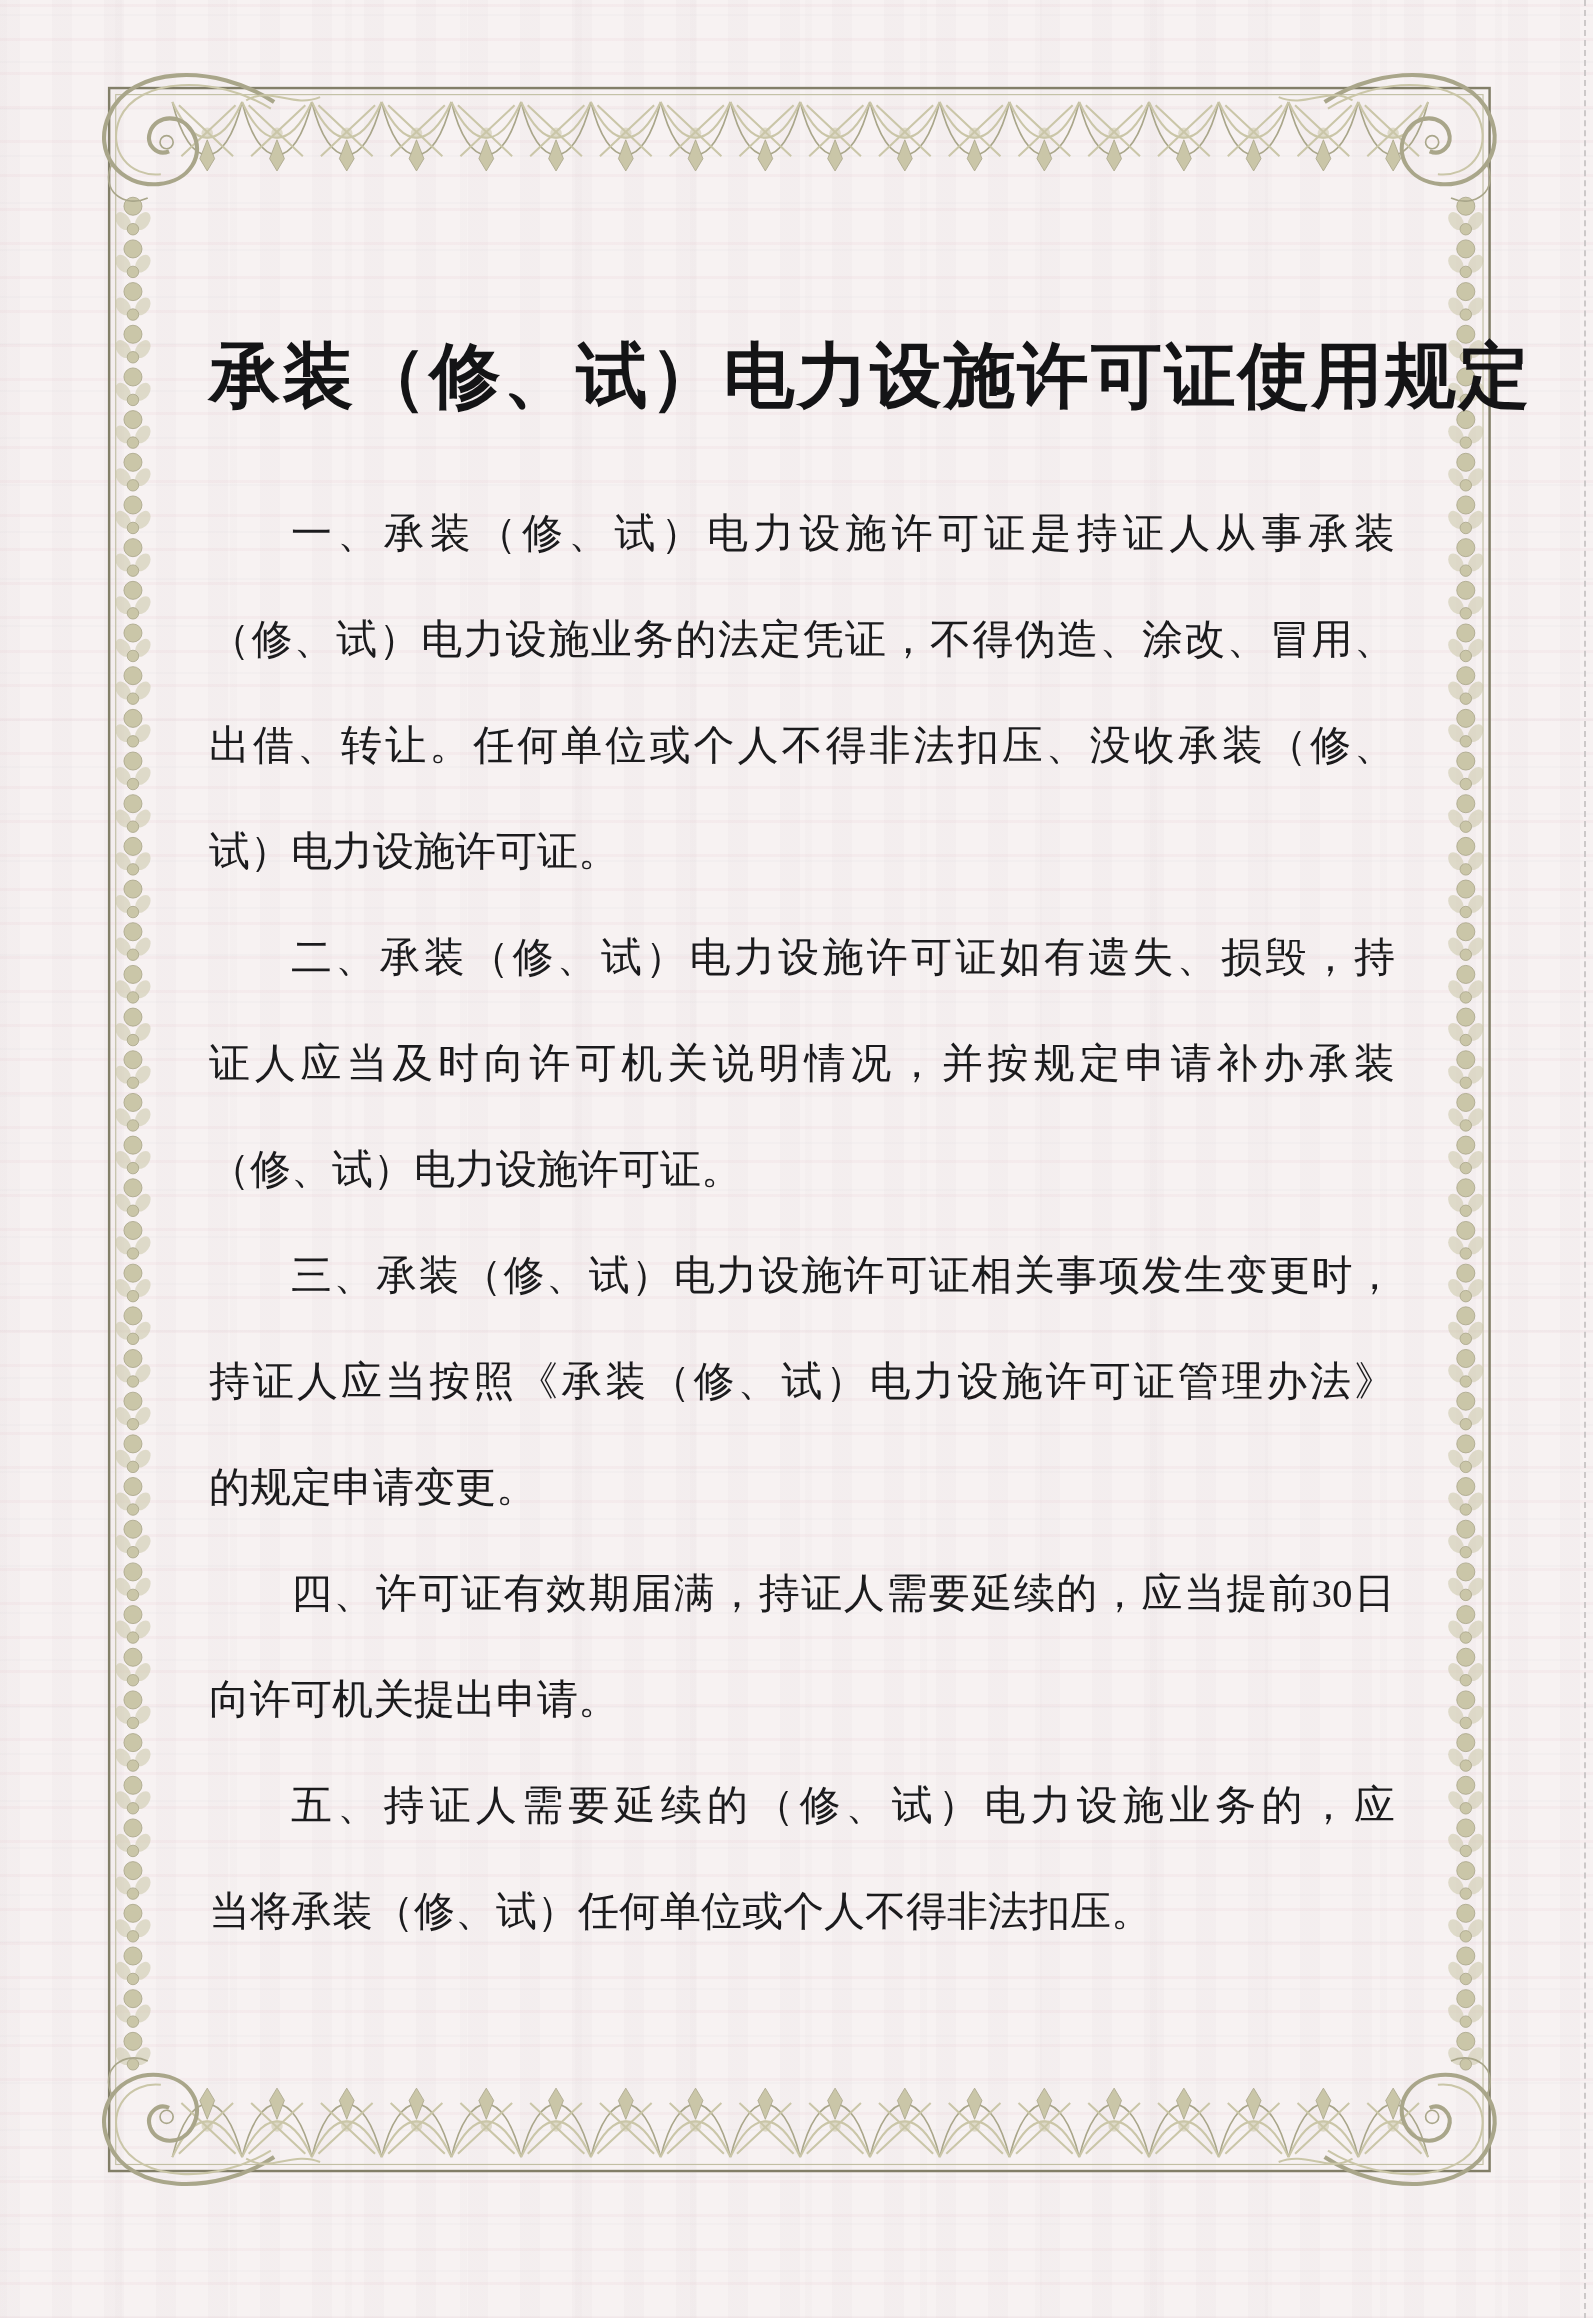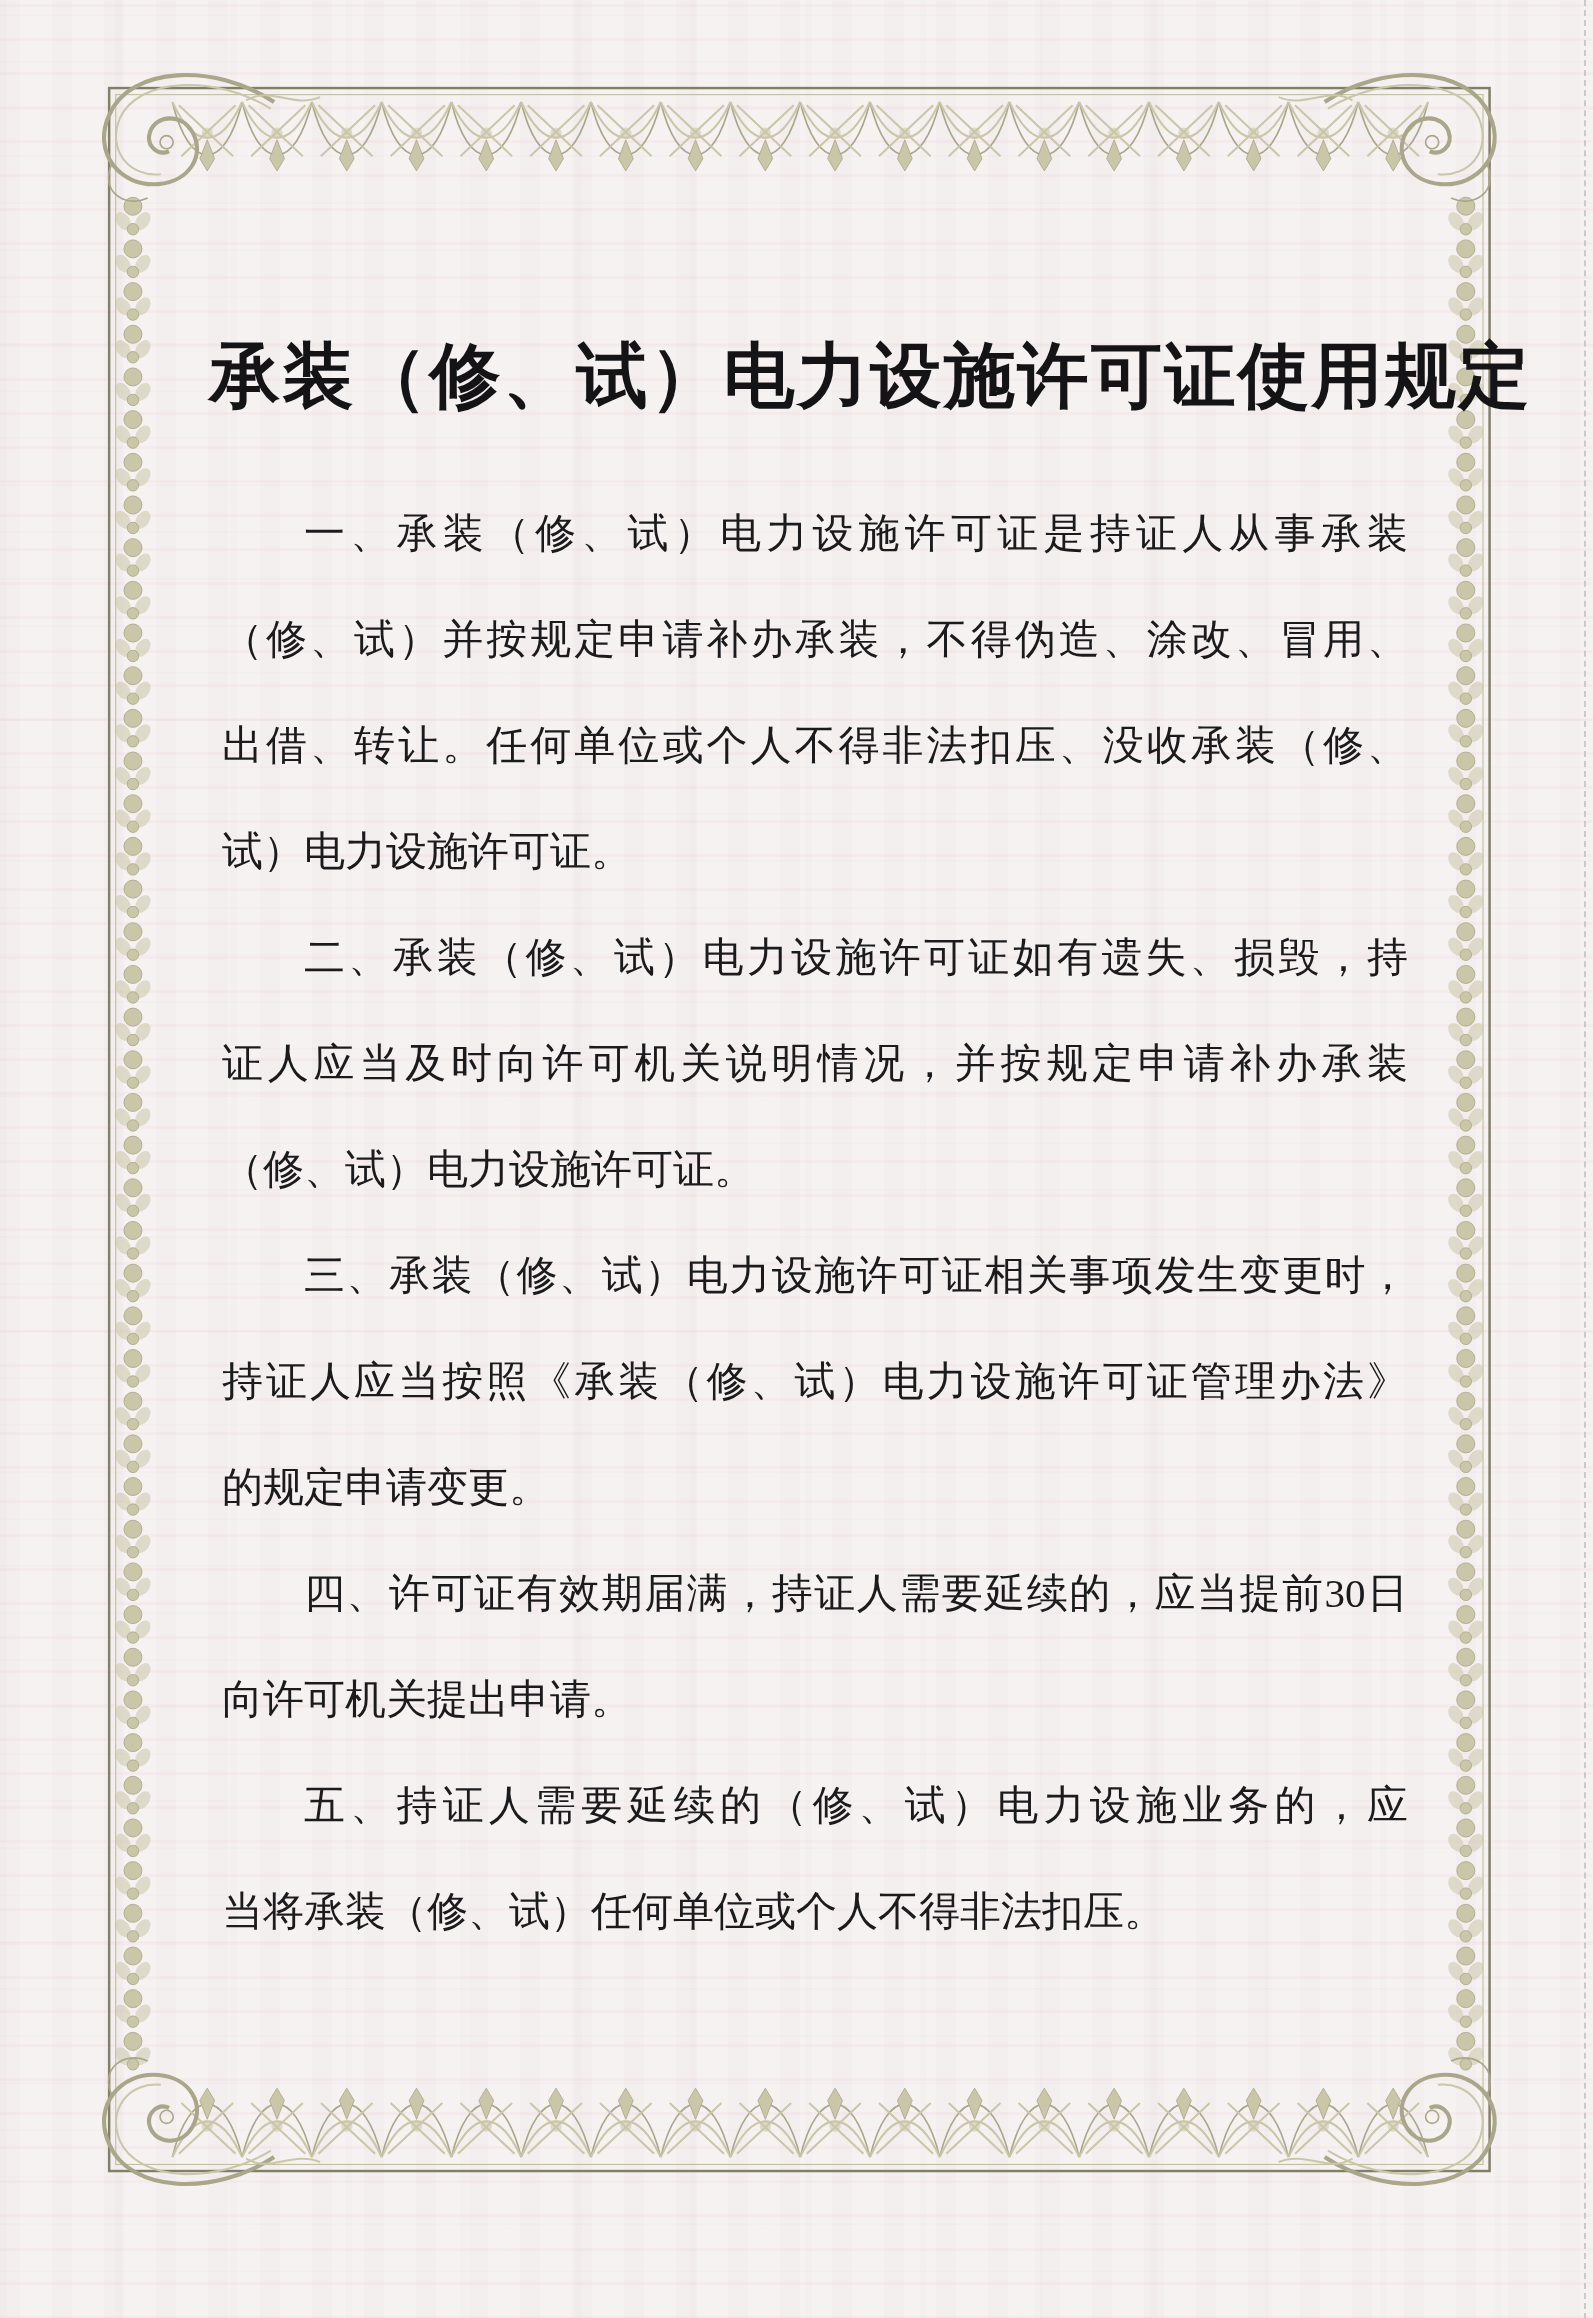--- a/index.html
+++ b/index.html
@@ -30,21 +30,21 @@
   .orn-stroke-lite{fill:none;stroke:var(--ornament);stroke-width:2.5;}
   .orn-fill{fill:var(--ornament);stroke:var(--ornedge);stroke-width:1;}
   .orn-fill-lite{fill:var(--ornament);opacity:.55;}
 
   .content{position:absolute;left:209px;width:1186px;top:0;color:var(--ink);}
   .doc-title{
     position:absolute;left:0;width:100%;top:281px;
     font-size:71px;font-weight:900;letter-spacing:2.5px;
     text-align:center;white-space:nowrap;color:#141416;
   }
-  .lines{position:absolute;left:13px;width:100%;top:480px;font-size:41px;}
+  .lines{position:absolute;left:0;width:100%;top:480px;font-size:41px;}
   .line{
     height:106px;line-height:106px;white-space:nowrap;overflow:visible;
     text-align:justify;text-align-last:justify;text-justify:inter-character;
   }
   .line.first{text-indent:2em;}
   .line.last{text-align-last:left;}
 </style>
 </head>
 <body>
 
@@ -220,21 +220,21 @@
   </svg>
 
   <div class="paper-edge"></div>
 
   <div class="content">
     <h1 class="doc-title">承装（修、试）电力设施许可证使用规定</h1>
 
     <div class="lines">
       <div>
         <div class="line first">一、承装（修、试）电力设施许可证是持证人从事承装</div>
-        <div class="line">（修、试）并按规定申请补办承装，不得伪造、涂改、冒用、</div>
+        <div class="line">（修、试）电力设施业务的法定凭证，不得伪造、涂改、冒用、</div>
         <div class="line">出借、转让。任何单位或个人不得非法扣压、没收承装（修、</div>
         <div class="line last">试）电力设施许可证。</div>
       </div>
       <div>
         <div class="line first">二、承装（修、试）电力设施许可证如有遗失、损毁，持</div>
         <div class="line">证人应当及时向许可机关说明情况，并按规定申请补办承装</div>
         <div class="line last">（修、试）电力设施许可证。</div>
       </div>
       <div>
         <div class="line first">三、承装（修、试）电力设施许可证相关事项发生变更时，</div>

